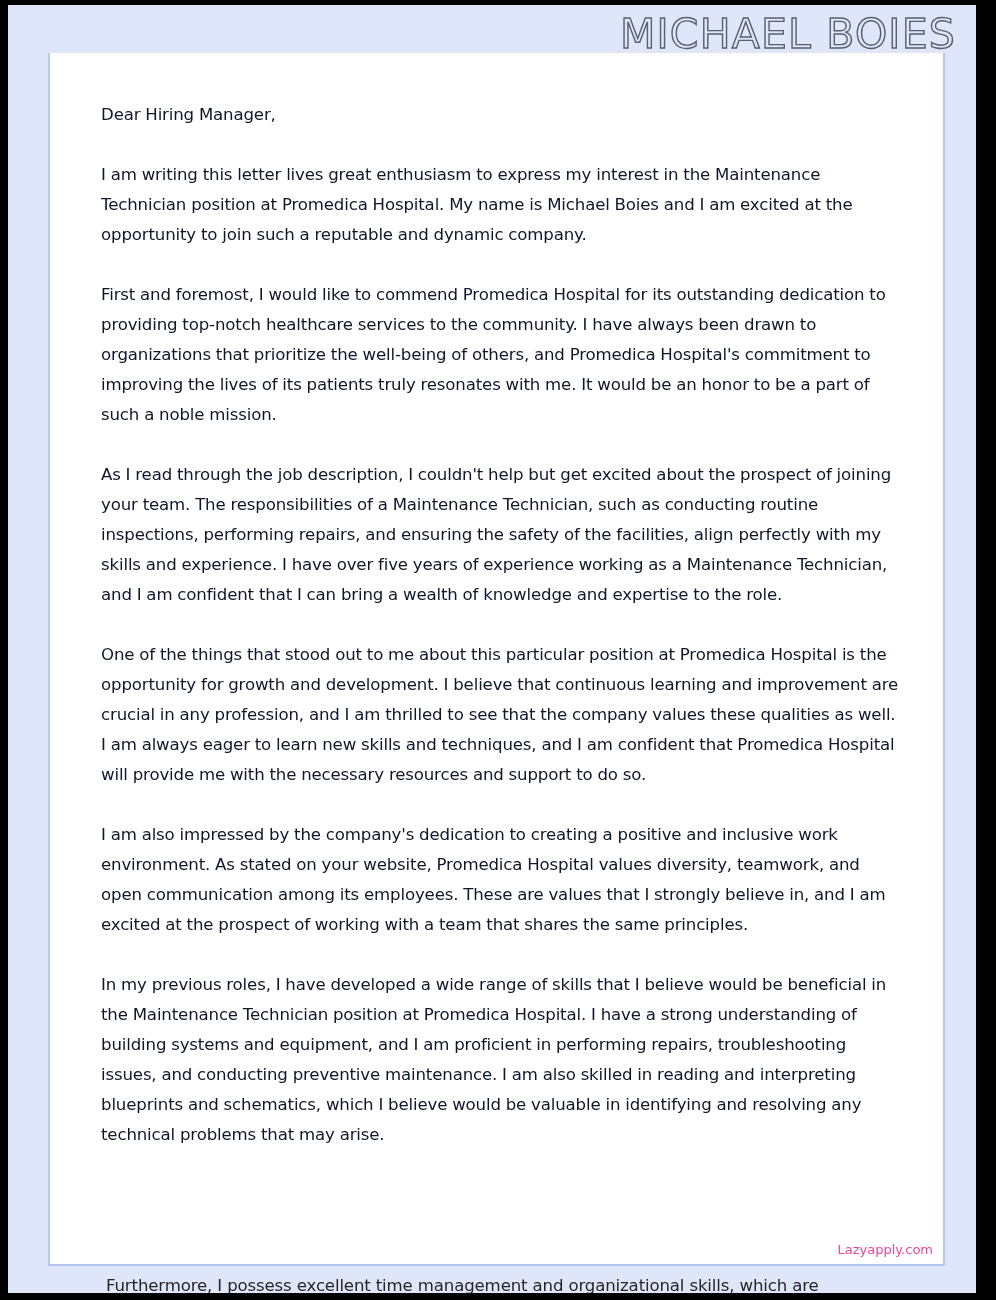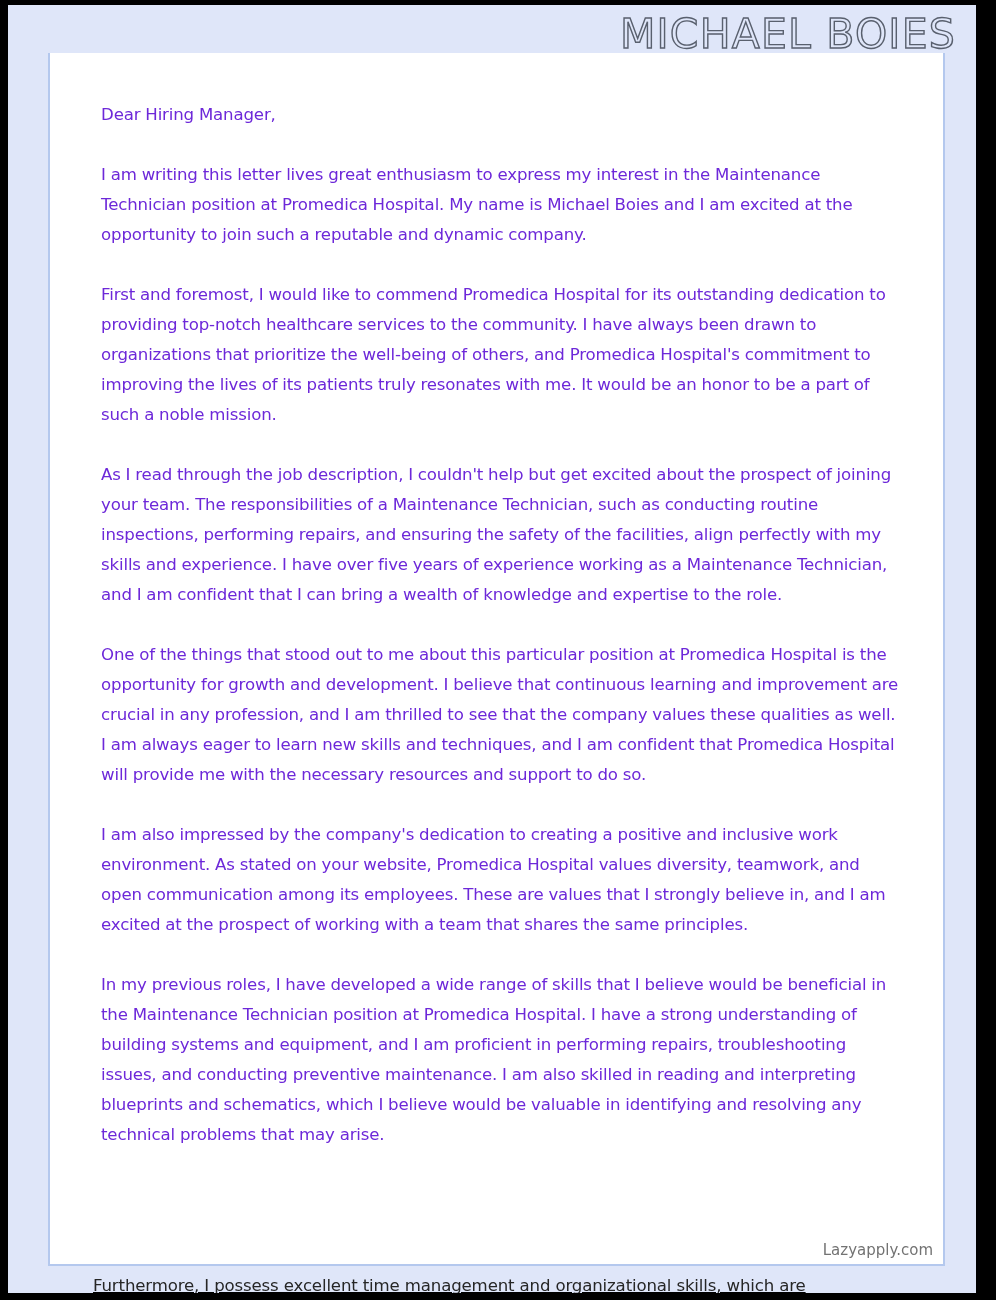--- a/index.html
+++ b/index.html
@@ -86,51 +86,50 @@
     position: absolute;
     left: 51px;
     top: 47px;
     width: 800px;
   }
 
   .letter-paragraph {
     font-family: "DejaVu Sans", sans-serif;
     font-size: 16.6px;
     line-height: 30px;
-    color: #6d28d9;
+    color: #0f172a;
     margin: 0 0 30px 0;
     text-align: left;
     word-spacing: -0.2px;
     letter-spacing: -0.15px;
   }
 
   .letter-paragraph:last-child {
     margin-bottom: 0;
     margin-top: 20px;
   }
 
   #watermark {
     position: absolute;
     right: 10px;
     bottom: 6px;
     font-family: "DejaVu Sans", sans-serif;
-    font-size: 15px;
+    font-size: 13px;
     line-height: 16px;
-    color: #737373;
+    color: #ec4899;
     white-space: nowrap;
     padding-left: 8px;
   }
 
   
   #continuation {
     position: absolute;
-    left: 85px;
+    left: 98px;
     top: 1266px;
     width: 820px;
-    text-decoration: underline;
   }
 
   #continuation-line {
     font-family: "DejaVu Sans", sans-serif;
     font-size: 16.6px;
     line-height: 30px;
     color: #262626;
     letter-spacing: -0.15px;
     white-space: nowrap;
     margin: 0;

